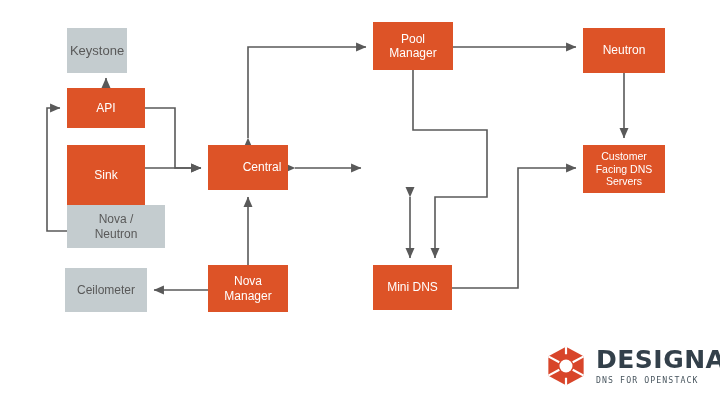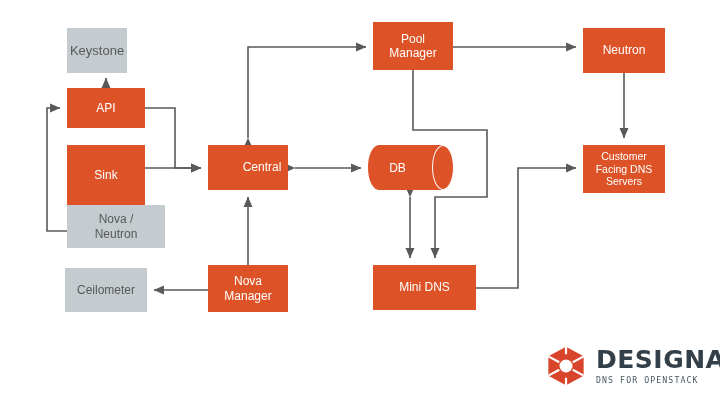--- a/index.html
+++ b/index.html
@@ -190,41 +190,34 @@
   <div class="node service" style="left:208px;top:265px;width:80px;height:47px;font-size:12px;">
     <span class="lbl">Nova
 Manager</span>
   </div>
 
   <div class="node service" style="left:373px;top:22px;width:80px;height:48px;font-size:12px;">
     <span class="lbl">Pool
 Manager</span>
   </div>
 
-  <div class="node service" style="left:373px;top:265px;width:103px;height:45px;font-size:12px;">
+  <div class="node service" style="left:373px;top:265px;width:79px;height:45px;font-size:12px;">
     <span class="lbl">Mini DNS</span>
   </div>
 
   <div class="node service" style="left:583px;top:28px;width:82px;height:45px;font-size:12px;">
     <span class="lbl">Neutron</span>
   </div>
 
   <div class="node service" style="left:583px;top:145px;width:82px;height:48px;font-size:10.5px;">
     <span class="lbl">Customer
 Facing DNS
 Servers</span>
   </div>
 
-  <div class="cylinder" style="left:368px;top:145px;width:85px;height:45px;">
-    <div class="cyl-body"></div>
-    <div class="cyl-cap"></div>
-    <div class="cyl-label" style="font-size:12px;">
-      <span>DB</span>
-    </div>
-  </div>
 
   <div id="logo" style="left:545px;top:345px;">
     <svg id="logo-mark" viewBox="0 0 100 100" xmlns="http://www.w3.org/2000/svg">
       <g>
         <path d="M50 4 L92 27 L92 73 L50 96 L8 73 L8 27 Z" fill="#d8452a"></path>
         <circle cx="50" cy="50" r="15.5" fill="#ffffff"></circle>
         <g stroke="#ffffff" stroke-width="5.2" stroke-linecap="butt">
           <line x1="50" y1="4" x2="50" y2="22"></line>
           <line x1="50" y1="78" x2="50" y2="96"></line>
           <line x1="8" y1="27" x2="34" y2="41"></line>

